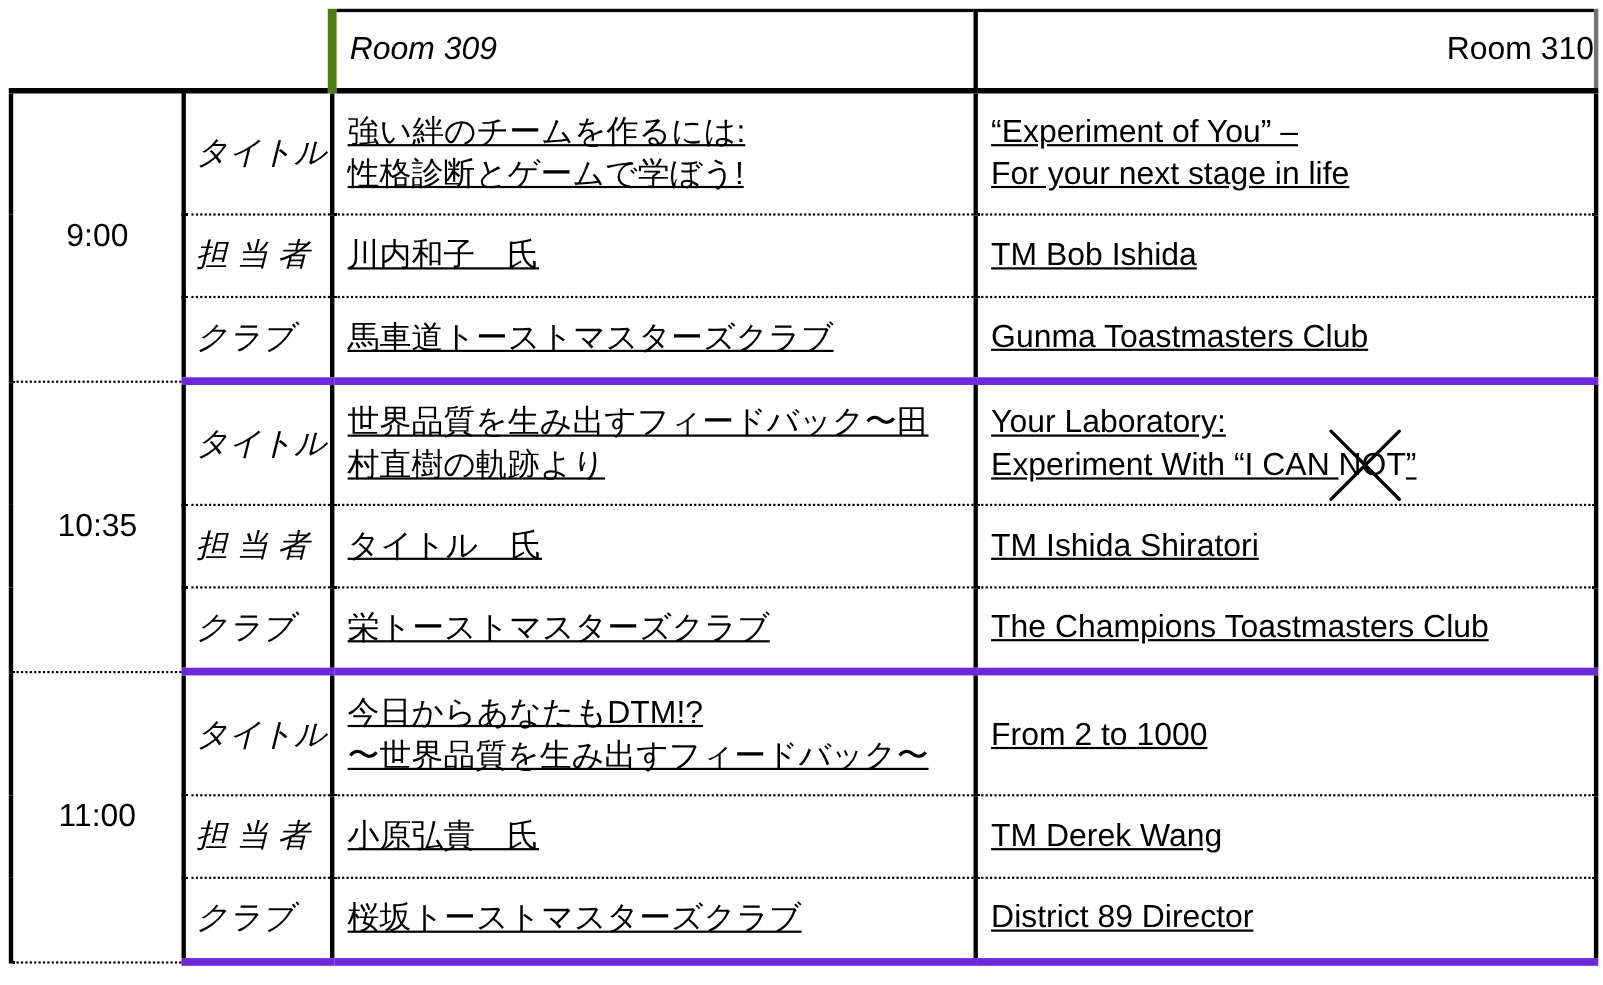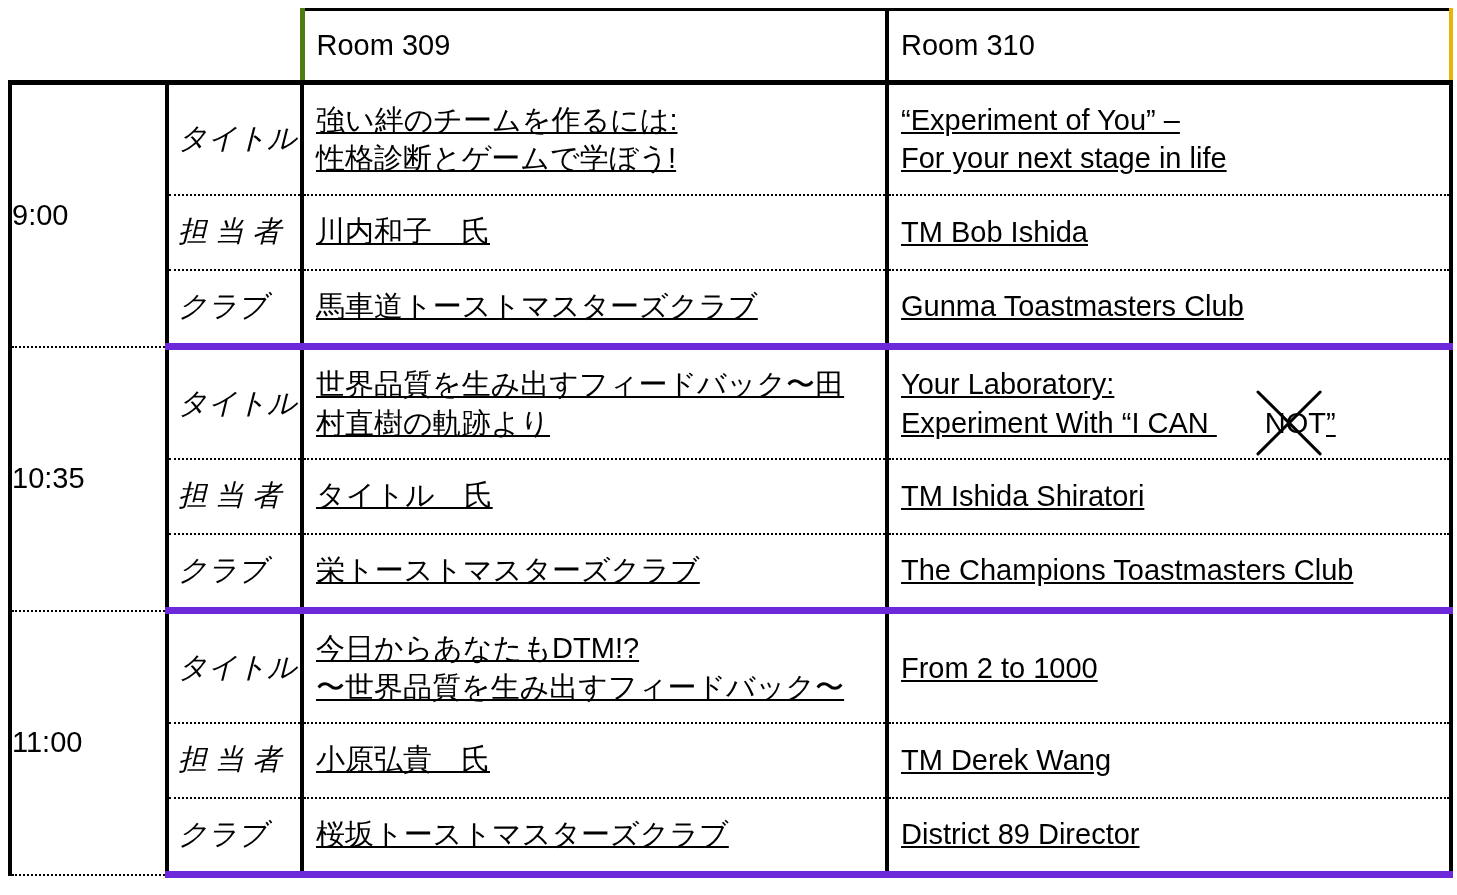--- a/index.html
+++ b/index.html
@@ -44,42 +44,43 @@
   tr.r-club td { border-bottom: 7px solid #6d28d9; }
 
   td.spacer { border: none; border-bottom: 5px solid #000; }
 
   th.room-head {
     border: 3px solid #000;
     border-bottom: 5px solid #000;
     text-align: left;
     padding-left: 12px;
   }
-  th.room-head.r309 { border-left: 5px solid #4d7c0f; border-right: 4px solid #000; }
-  th.room-head.r310 { border-right: 4px solid #eab308; }
+  th.room-head.r309 { border-left: 8px solid #4d7c0f; border-right: 4px solid #000; font-style: italic; }
+  th.room-head.r310 { border-right: 4px solid #737373; text-align: right; }
 
   td.time-cell {
     border-left: 4px solid #000;
     border-right: 4px solid #000;
     border-bottom: 5px solid #000;
+    text-align: center;
   }
   td.label-cell {
     border-right: 4px solid #000;
     padding-left: 9px;
     font-style: italic;
   }
   td.label-presenter { letter-spacing: 0.28em; }
   td.content-cell { padding-left: 12px; text-decoration: underline; }
   td.c309 { border-right: 4px solid #000; }
   td.c310 { border-right: 4px solid #000; }
 
   .tline { line-height: 1.32; white-space: nowrap; }
 
   
-  .cross-wrap { position: relative; display: inline-block; margin-left: 48px; }
+  .cross-wrap { position: relative; display: inline-block; }
   .cross-icon {
     position: absolute;
     left: -14%;
     top: -36%;
     width: 108%;
     height: 172%;
     overflow: visible;
     pointer-events: none;
   }
   .cross-icon line {

